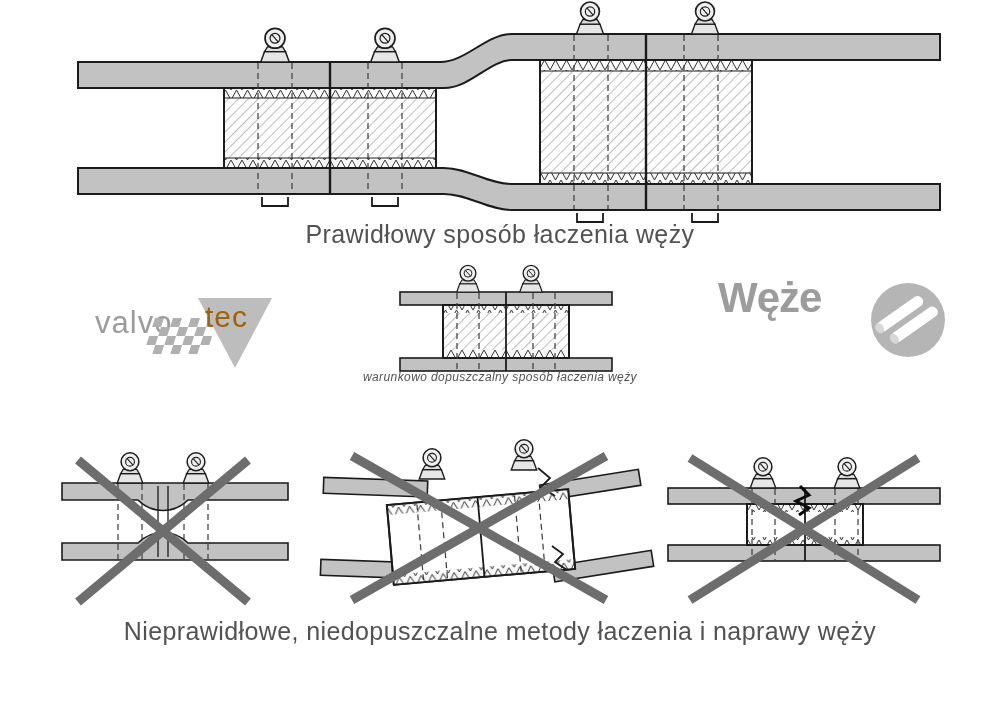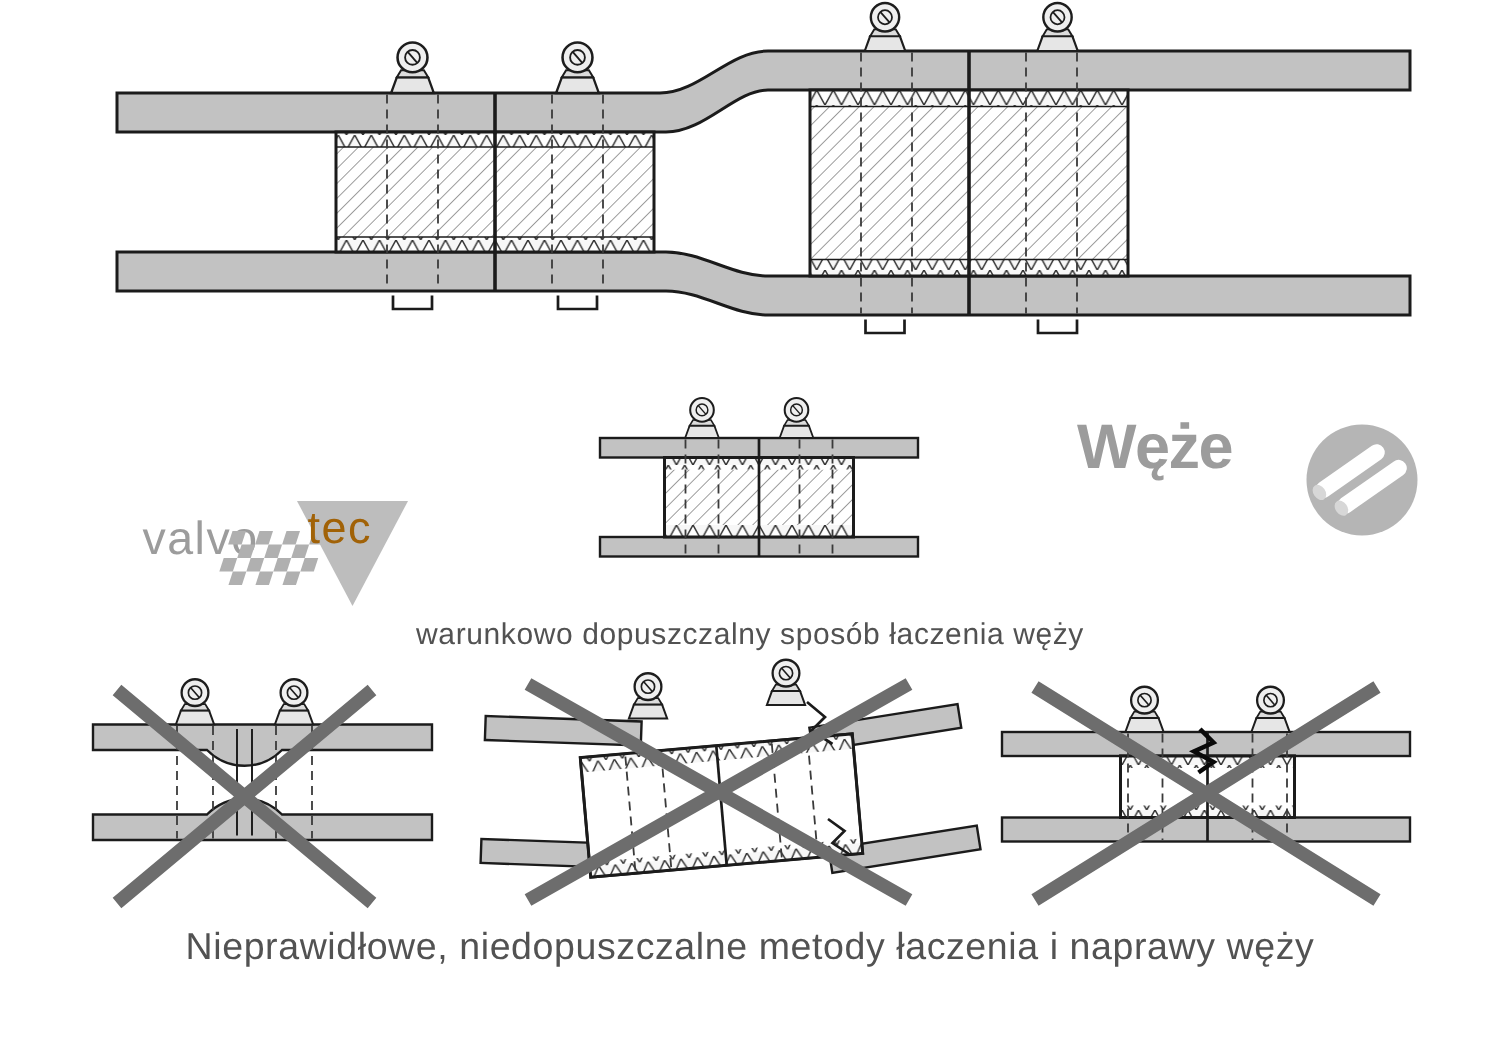--- a/index.html
+++ b/index.html
@@ -12,25 +12,25 @@
   .hose      { fill:var(--hose,#c2c2c2); stroke:var(--outline,#1b1b1b); stroke-width:2; }
   .hose-thin { fill:var(--hose,#c2c2c2); stroke:var(--outline,#1b1b1b); stroke-width:1.6; }
   .conn-outline { fill:none; stroke:var(--outline,#1b1b1b); stroke-width:2; }
   .white-body { fill:#ffffff; stroke:var(--outline,#1b1b1b); stroke-width:1.8; }
   .dash  { stroke:#3a3a3a; stroke-width:1.2; stroke-dasharray:6 4; fill:none; }
   .solid { stroke:var(--outline,#1b1b1b); fill:none; }
   .cross-mark { stroke:var(--cross,#6d6d6d); stroke-width:9; fill:none; }
 
   .caption { position:absolute; left:0; right:0; text-align:center; color:var(--caption,#525252); letter-spacing:0.4px; }
   .caption-top    { top:220px; font-size:25px; }
-  .caption-mid    { top:412px; font-size:20px; }
+  .caption-mid    { top:370px; font-size:12px;font-style:italic; }
   .caption-bottom { top:617px; font-size:25px; }
 
   
-  .logo-valvotec { position:absolute; left:95px; top:292px; width:190px; height:92px;margin-top:36px; }
+  .logo-valvotec { position:absolute; left:95px; top:292px; width:190px; height:92px; }
   .valvo { position:absolute; left:0; top:13px; font-size:31px; color:var(--logo,#9c9c9c); letter-spacing:1px; }
   .checker { position:absolute; left:48px; top:26px; }
   .vt-triangle { position:absolute; left:103px; top:6px; width:0; height:0;
                  border-left:37px solid transparent; border-right:37px solid transparent;
                  border-top:70px solid #bdbdbd; }
   .tec { position:absolute; left:110px; top:8px; font-size:30px; color:#a16207; letter-spacing:1px; }
 
   
   .logo-weze { position:absolute; left:718px; top:278px; width:232px; height:88px; }
   .weze-line1 { font-size:42px; font-weight:800; color:var(--logo,#9c9c9c); line-height:0.95; letter-spacing:-1px; }
@@ -182,20 +182,21 @@
         <line x1="835" y1="489" x2="835" y2="560" class="dash" stroke-dasharray="4 3"></line>
         <line x1="858" y1="489" x2="858" y2="560" class="dash" stroke-dasharray="4 3"></line>
       </g>
       <path d="M800,486 l9,9 l-13,6 l13,7 l-10,7" stroke="#0a0a0a" stroke-width="3" fill="none"></path>
       <use href="#clamp" transform="translate(763,488) scale(0.85)"></use>
       <use href="#clamp" transform="translate(847,488) scale(0.85)"></use>
       <path d="M690,458 L918,600 M918,458 L690,600" class="cross-mark"></path>
     </g>
   </svg>
 
+  <div class="caption caption-top">Prawidłowy sposób łaczenia węży</div>
   <div class="caption caption-mid">warunkowo dopuszczalny sposób łaczenia węży</div>
   <div class="caption caption-bottom">Nieprawidłowe, niedopuszczalne metody łaczenia i naprawy węży</div>
 
   <div class="logo-valvotec">
     <span class="valvo">valvo</span>
     <svg class="checker" width="78" height="42" viewBox="0 0 78 42" aria-hidden="true">
       <g transform="skewX(-18) translate(12,0)" fill="#b0b0b0">
         <rect x="0" y="0" width="9" height="9"></rect>
           <rect x="18" y="0" width="9" height="9"></rect>
           <rect x="36" y="0" width="9" height="9"></rect>

